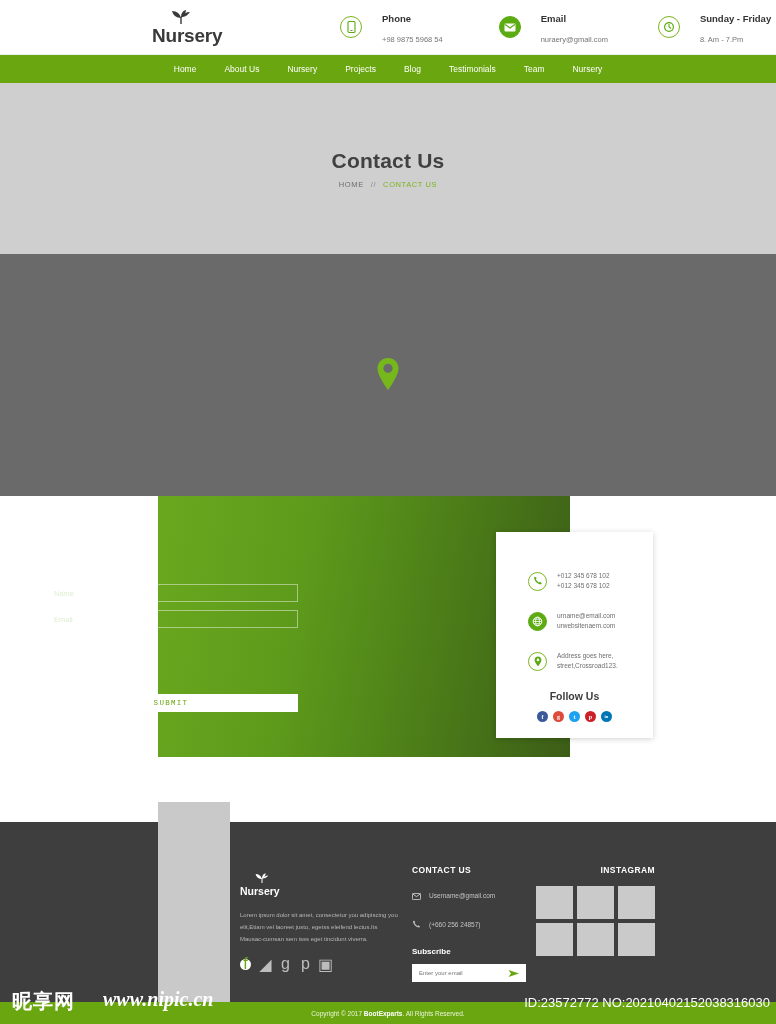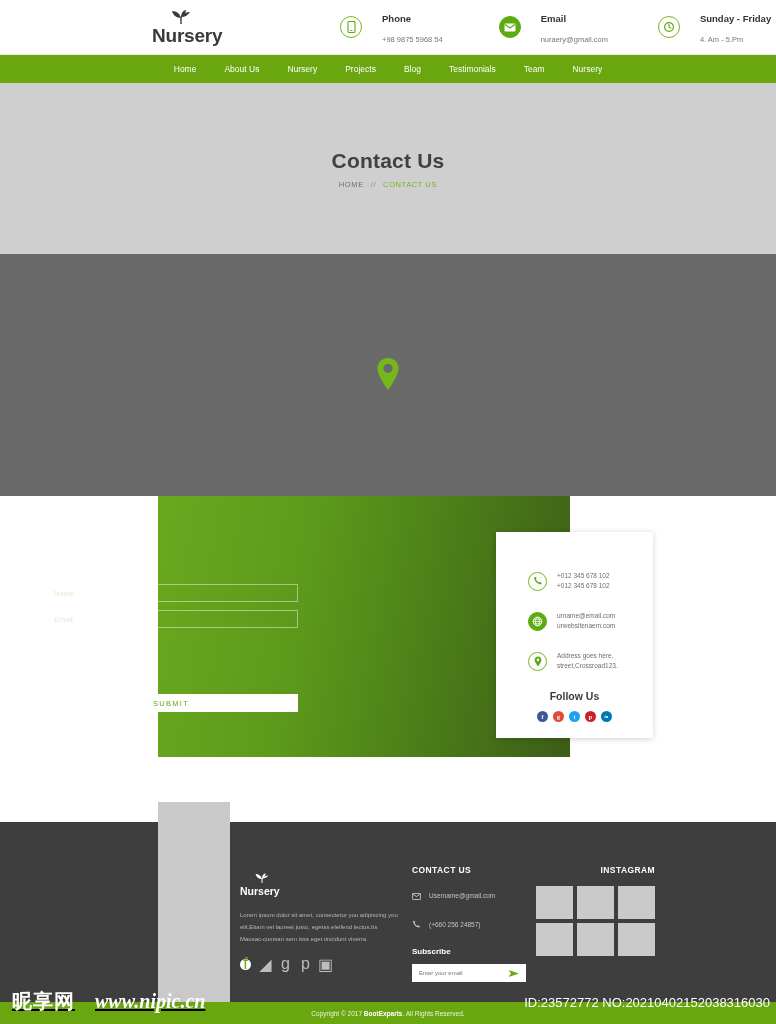--- a/index.html
+++ b/index.html
@@ -77,21 +77,21 @@
     color: #eaf4e0; font-size: 7.5px; font-family: "Liberation Sans", sans-serif;
     padding: 0 9px; outline: none;
   }
   .field::placeholder { color: #dfeed2; opacity: 1; }
   .f-name { top: 88px; height: 18px; }
   .f-email { top: 114px; height: 18px; }
   .f-msg { top: 140px; height: 45px; padding-top: 6px; resize: none; }
   .submit {
     position: absolute; left: 44px; top: 198px; width: 254px; height: 18px;
     background: #fff; border: none; color: #6aa60f; font-size: 7.5px;
-    letter-spacing: 1.3px; font-family: Liberation Sans, sans-serif; cursor: pointer;
+    letter-spacing: 1.3px; font-family: Liberation Mono, monospace; cursor: pointer;
   }
 
   .info-card {
     position: absolute; left: 496px; top: 36px; width: 157px; height: 206px;
     background: #fff; box-shadow: 0 1px 6px rgba(0,0,0,.18);
   }
   .irow { display: flex; align-items: center; gap: 10px; padding-left: 32px; }
   .irow.r1 { margin-top: 39px; }
   .irow.r2 { margin-top: 20px; }
   .irow.r3 { margin-top: 20px; }
@@ -135,21 +135,21 @@
 
   
   .copybar {
     position: absolute; left: 0; top: 1002px; width: 776px; height: 22px;
     background: #6aa60f; display: flex; align-items: center; justify-content: center;
   }
   .copytxt { font-size: 6.5px; color: #eaf5d8; }
   .copytxt b { color: #fff; }
 
   
-  .wm { position: absolute; left: 12px; top: 988px; display: flex; align-items: center; z-index: 20; text-decoration: underline; }
+  .wm { position: absolute; left: 12px; top: 988px; display: flex; gap: 8px; z-index: 20; }
   .wm-cn { font-size: 20px; font-weight: bold; color: #fff; font-family: "DejaVu Sans", sans-serif; letter-spacing: 1px; }
   .wm-url { font-size: 20px; font-weight: bold; font-style: italic; color: #fff; font-family: "Liberation Serif", serif; margin-left: 20px; }
   .idbar {
     position: absolute; right: 0; top: 991px; height: 22px; padding: 0 6px;
     display: flex; align-items: center; z-index: 20;
   }
   .idtxt { font-size: 13px; color: #fff; font-family: "Liberation Sans", sans-serif; }
 </style>
 </head>
 <body>
@@ -197,21 +197,21 @@
 
     <div class="hinfo three">
       <span class="hicon">
         <svg width="14" height="14" viewBox="0 0 14 14">
           <circle cx="7" cy="7" r="4.4" fill="none" stroke="#5cab12" stroke-width="1.2"></circle>
           <path d="M7 4.3 L7 7 L8.8 8.2" stroke="#5cab12" stroke-width="1.1" fill="none" stroke-linecap="round"></path>
         </svg>
       </span>
       <span class="htxt">
         <span class="htitle">Sunday - Friday</span><br>
-        <span class="hsub">4. Am - 5.Pm</span>
+        <span class="hsub">8. Am - 7.Pm</span>
       </span>
     </div>
   </div>
 
   <nav class="nav">
     <a href="#">Home</a>
     <a href="#">About Us</a>
     <a href="#">Nursery</a>
     <a href="#">Projects</a>
     <a href="#">Blog</a>

